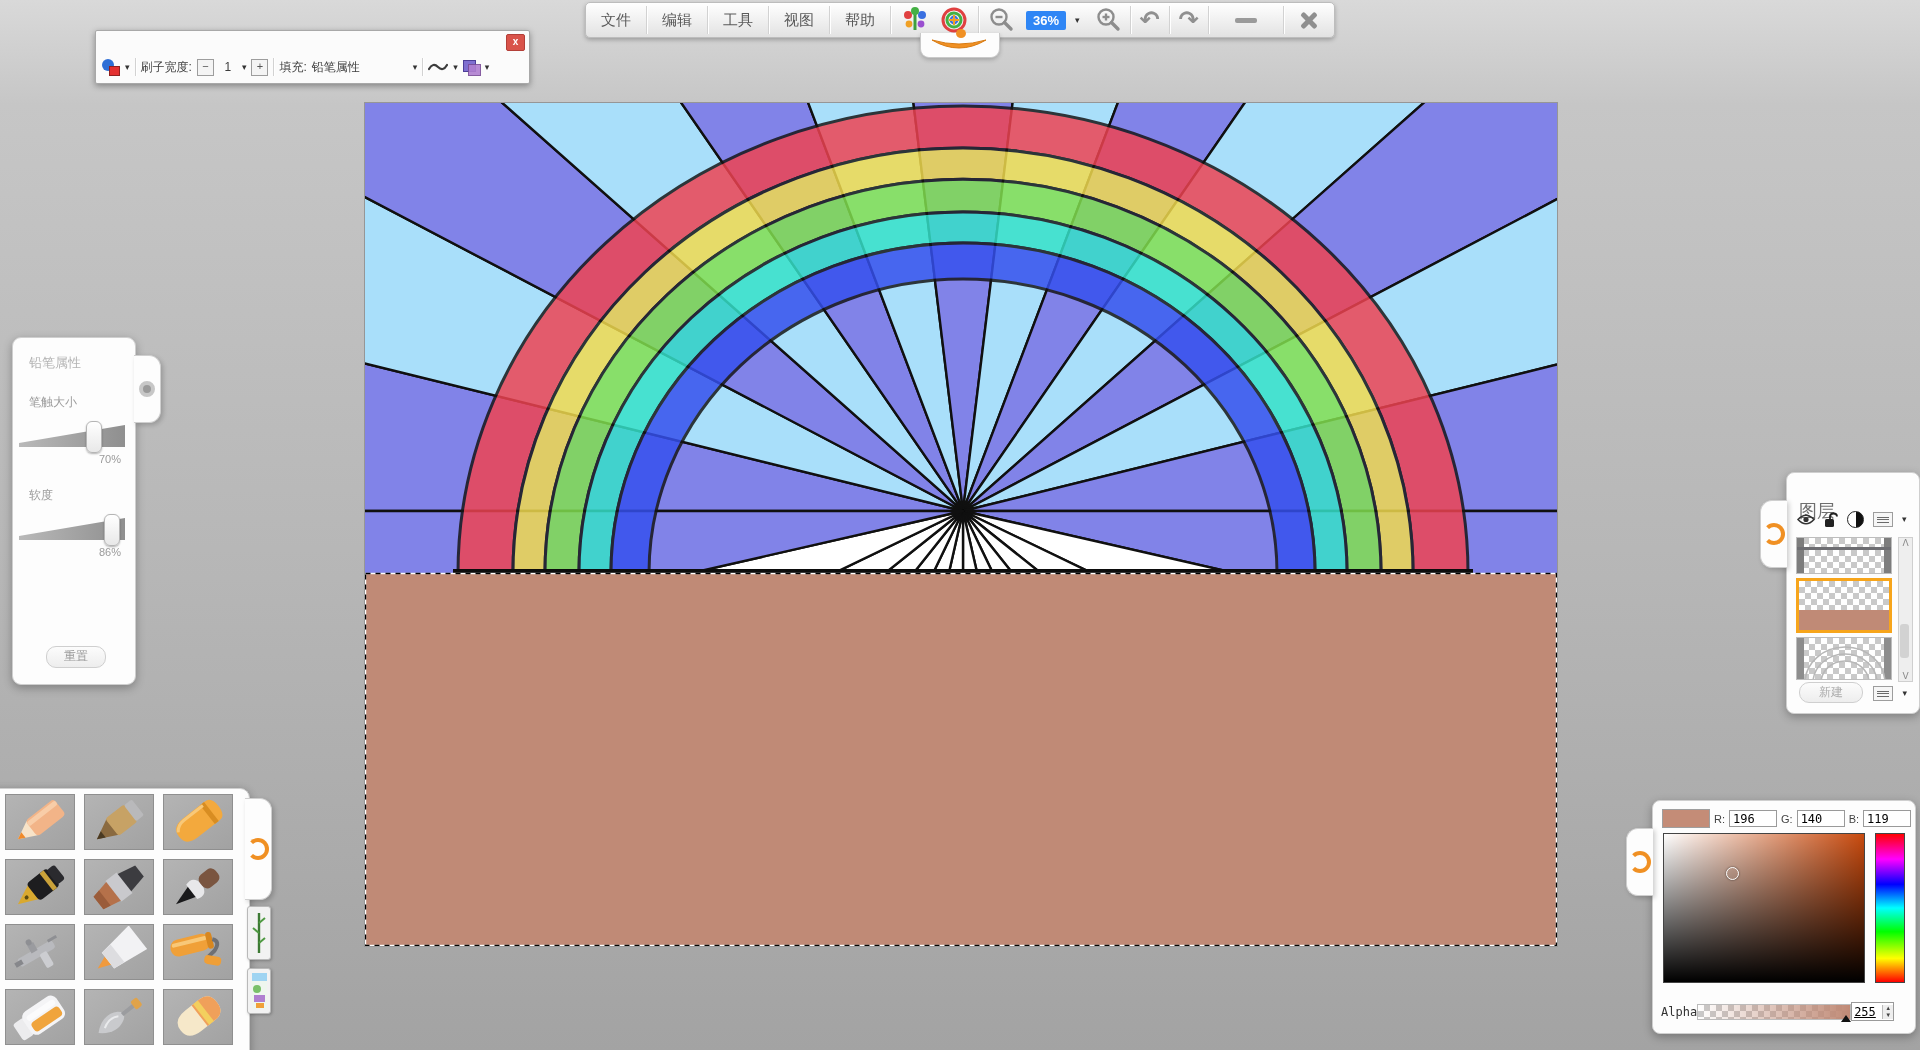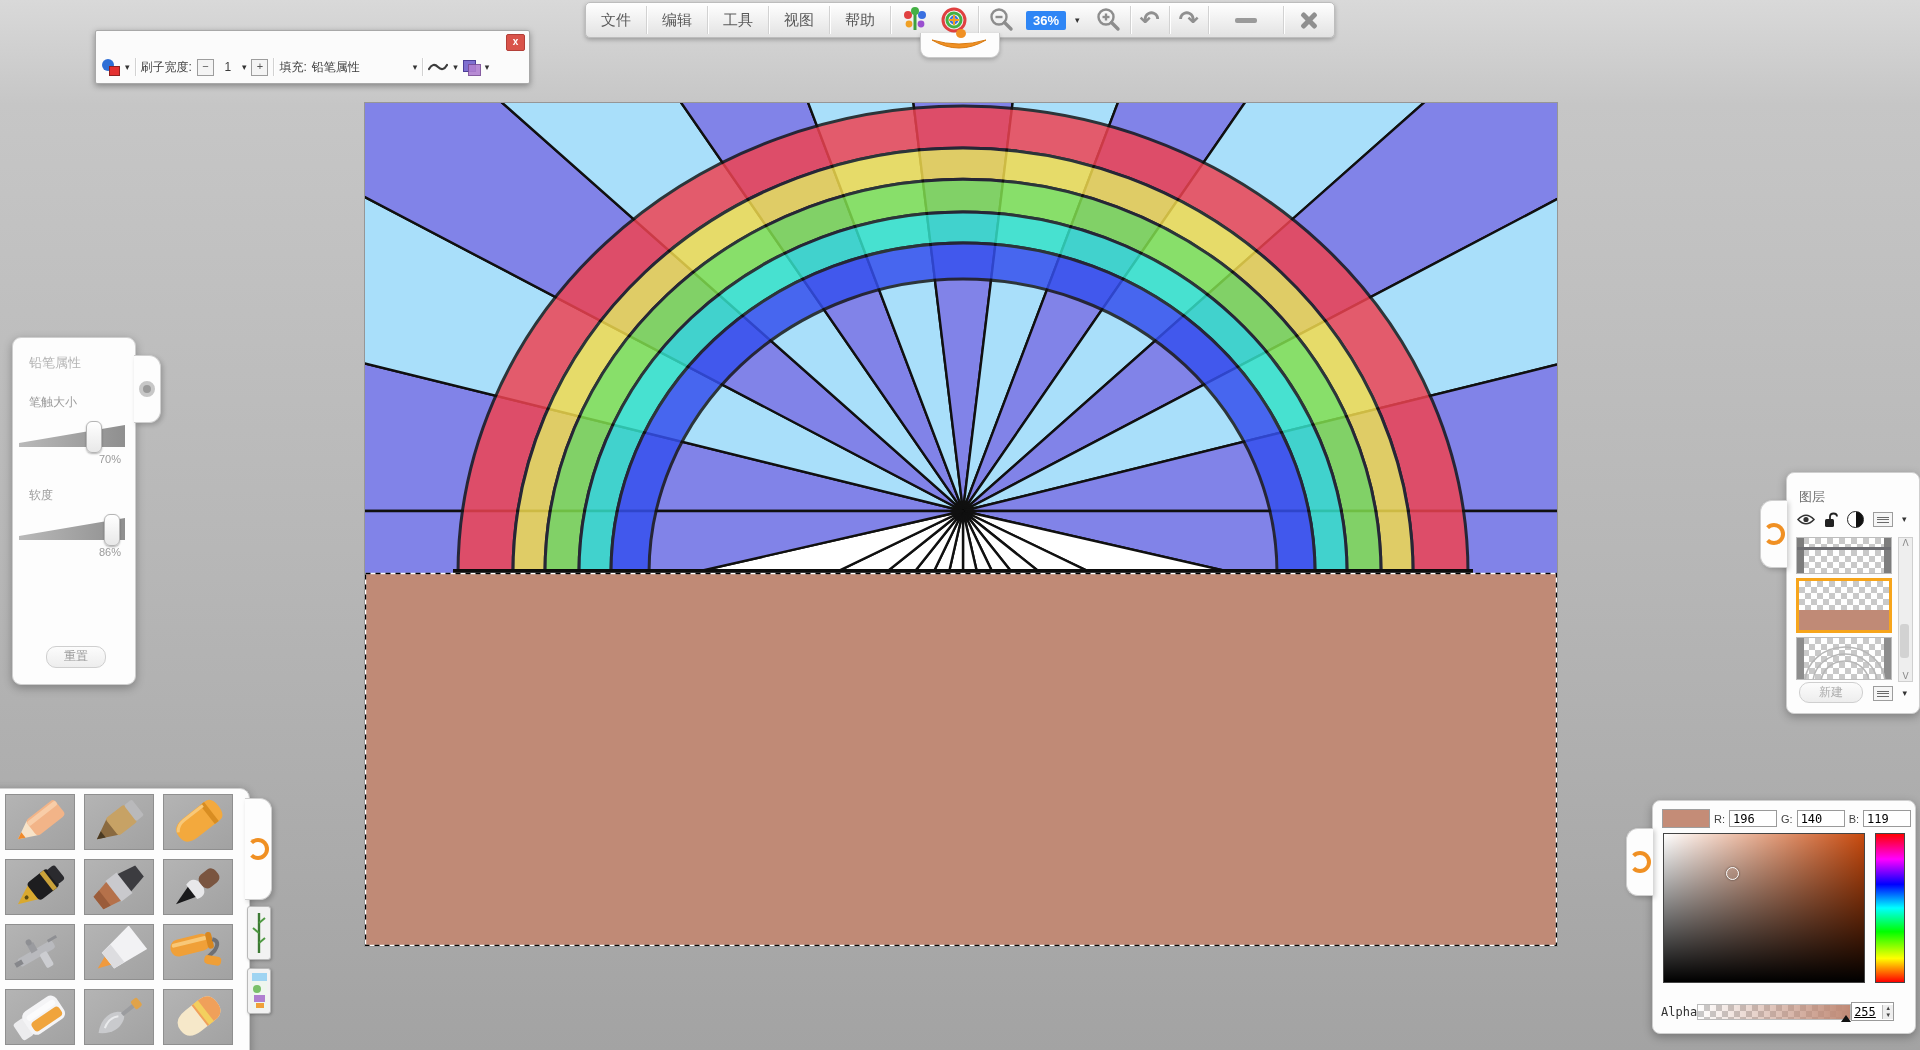--- a/index.html
+++ b/index.html
@@ -72,21 +72,21 @@
   #tools-panel{position:absolute;left:-8px;top:788px;width:256px;height:270px;background:#fdfdfd;
                border:1px solid #cfcfcf;border-radius:0 10px 0 0;box-shadow:0 2px 8px rgba(0,0,0,.3);}
   #tools-grid{position:absolute;left:12px;top:5px;display:grid;grid-template-columns:repeat(3,70px);grid-auto-rows:56px;gap:9px;}
   .tool-cell{background:linear-gradient(145deg,#b4b4b4,#a2a2a2);border:1px solid #8f8f8f;display:flex;align-items:center;justify-content:center;}
   #tools-tab{position:absolute;left:245px;top:798px;}
   .small-side-btn{position:absolute;width:22px;background:#f2f2f2;border:1px solid #b9b9b9;border-radius:3px;
                   display:flex;align-items:center;justify-content:center;box-shadow:1px 1px 3px rgba(0,0,0,.25);}
 
   
   #layers-panel{left:1786px;top:472px;width:132px;height:240px;border-radius:8px;}
-  #layers-panel .ttl{margin:15px 0 0 12px;font-size:13px;color:#6f6f6f;}
+  #layers-panel .ttl{margin:26px 0 0 12px;font-size:18px;color:#6f6f6f;}
   #layers-icons{position:absolute;left:10px;top:38px;display:flex;align-items:center;gap:9px;}
   #layers-list{position:absolute;left:9px;top:64px;width:96px;display:flex;flex-direction:column;gap:4px;overflow:hidden;height:143px;}
   .layer-thumb{position:relative;overflow:hidden;border:1px solid #bdbdbd;}
   .layer-thumb.selected{border:3px solid #f7a51b;}
   #layers-scroll{position:absolute;right:6px;top:64px;width:13px;height:143px;background:#eeeeee;border:1px solid #cfcfcf;
                  display:flex;flex-direction:column;align-items:center;font-size:9px;color:#8a8a8a;}
   #layers-scroll .thumbbar{position:absolute;top:86px;left:1px;width:9px;height:34px;background:#d2d2d2;border-radius:3px;}
   #new-layer-btn{position:absolute;left:12px;bottom:10px;width:62px;height:19px;border:1px solid #cfcfcf;border-radius:10px;
                  background:linear-gradient(#fcfcfc,#ededed);color:#adadad;font-size:12px;text-align:center;line-height:18px;}
   .list-ico{width:20px;height:15px;border:1px solid #9d9d9d;background:#f6f6f6;display:flex;flex-direction:column;justify-content:space-evenly;padding:2px 3px;box-sizing:border-box;}

